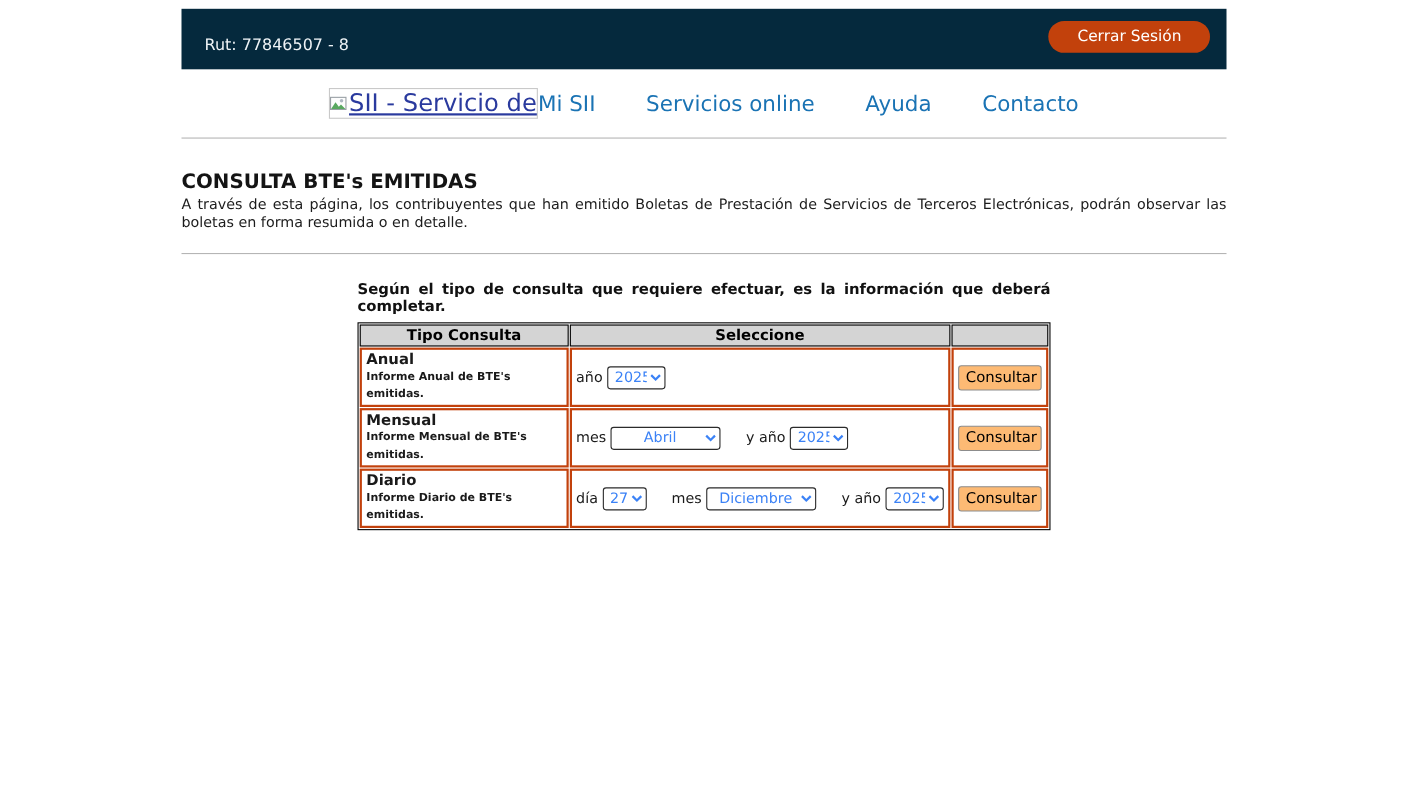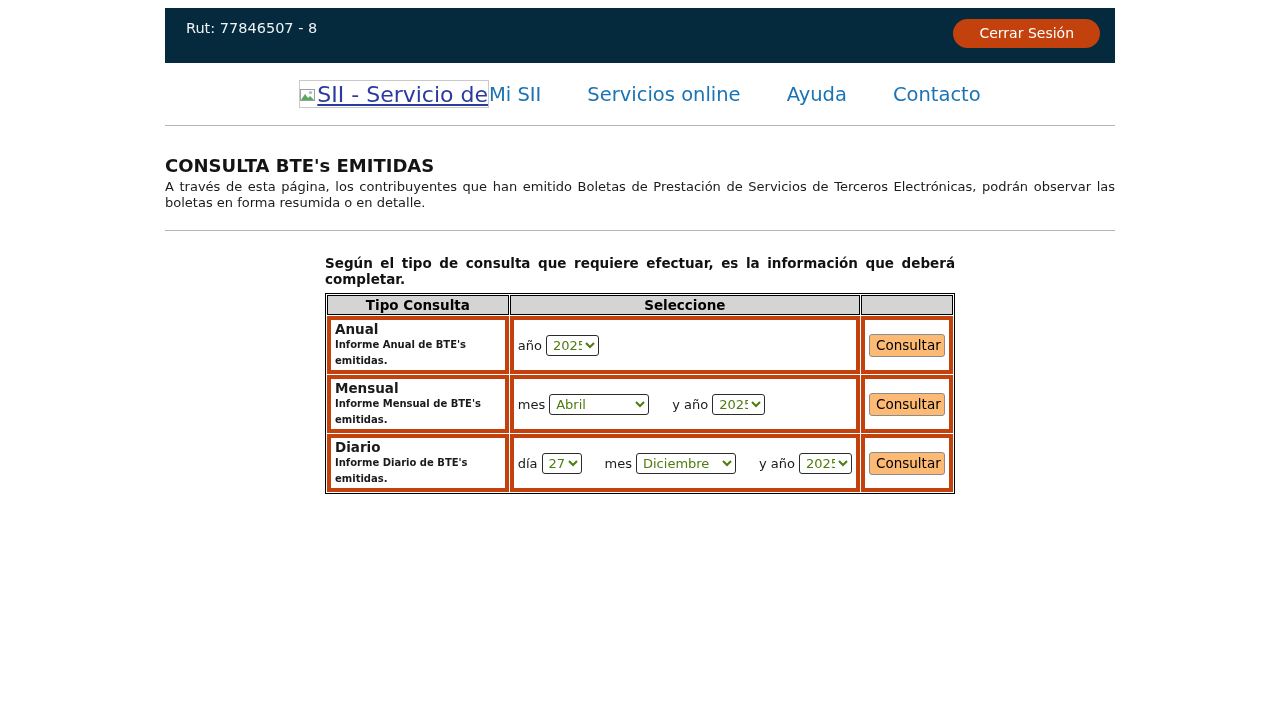--- a/index.html
+++ b/index.html
@@ -13,21 +13,21 @@
   .page { width: 950px; margin: 0 auto; }
 
   
   .topbar {
     margin-top: 8px;
     height: 55px;
     background: #05293d;
     position: relative;
   }
   .rut {
-    position: absolute; left: 21px; top: 12px;
+    position: absolute; left: 21px; top: 25px;
     color: #eef3f6; font-size: 14.5px;
   }
   .logout-btn {
     position: absolute; right: 15px; top: 11px;
     height: 29px; padding: 0 26px;
     background: #c2410c; color: #ffffff;
     border: none; border-radius: 15px;
     font-size: 14px; font-family: inherit;
     cursor: pointer; line-height: 29px;
   }
@@ -84,42 +84,43 @@
     background: #fff;
   }
   table.consulta th {
     background: #d4d4d4;
     border: 1px solid #000;
     font-size: 13.5px; font-weight: bold; color: #000;
     height: 20px; padding: 1px 2px;
     text-align: center;
   }
   table.consulta td {
-    border: 4px solid #c2410c;
+    border: 2px solid #c2410c;
     font-size: 13px;
     height: 40px;
     padding: 1px 4px;
     vertical-align: middle;
   }
   .col-tipo  { width: 245px; }
   .col-sel   { width: 301px; }
   .col-btn   { width: 82px; }
 
   .row-type { font-weight: bold; font-size: 13.5px; line-height: 16px; }
   .row-desc { font-size: 10px; line-height: 16px; font-weight: bold; }
 
   .fields { display: flex; align-items: center; flex-wrap: nowrap; }
   .fld-label { margin: 0 4px 0 23px; white-space: nowrap; }
   .fld-label.first { margin-left: 0; }
   .fields select {
     font-family: inherit; font-size: 13px;
     height: 21px;
     border: 1px solid #2b2b2b; border-radius: 3px;
-    background: #fff; color: #4d7c0f;
+    background: #fff; color: #3b82f6;
     padding: 0 0 0 2px;
+    text-align: center;
   }
   .sel-dia { width: 40px; }
   .sel-mes { width: 100px; }
   .sel-ano { width: 53px; }
 
   td.btn-cell { text-align: center; }
   .consultar-btn {
     width: 76px; height: 23px;
     font-family: inherit; font-size: 13.5px; color: #000;
     background: #fdba74;

